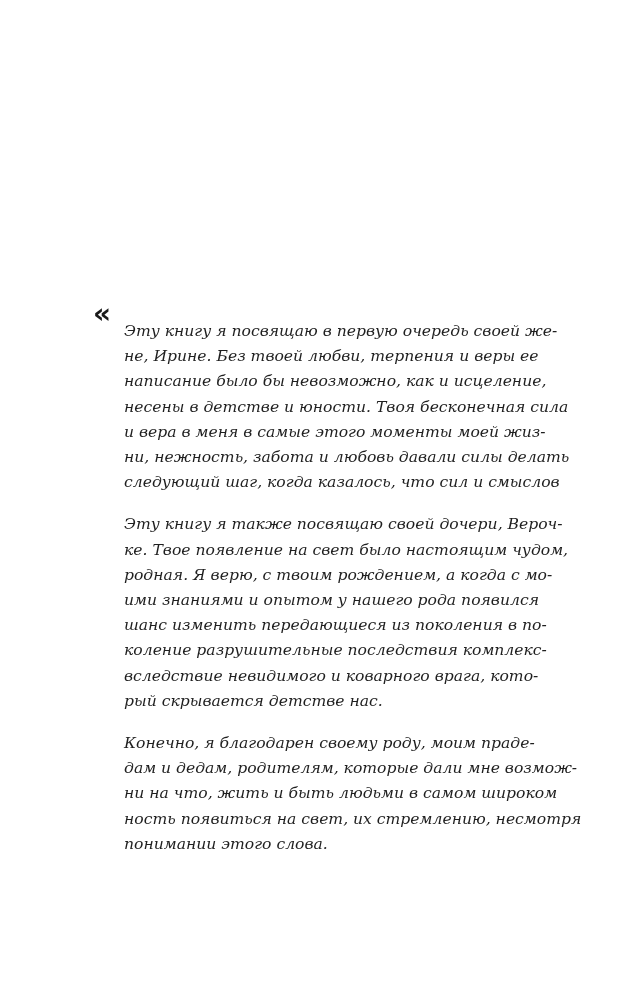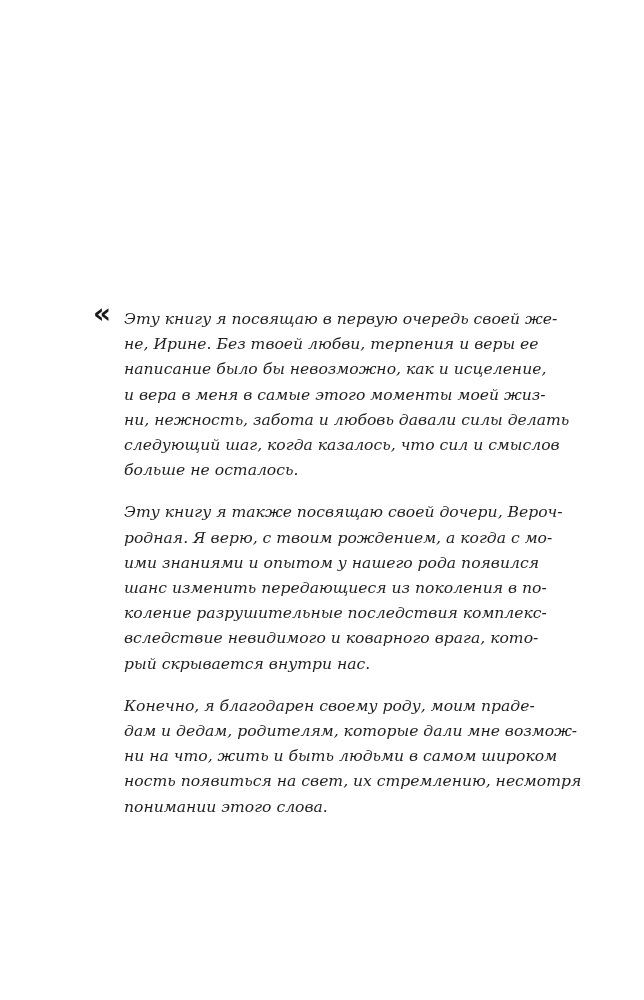--- a/index.html
+++ b/index.html
@@ -33,21 +33,21 @@
     left: 93px;
     top: 300px;
     font-family: "DejaVu Sans", sans-serif;
     font-size: 28px;
     font-weight: bold;
     line-height: 28px;
     color: #1a1a1a;
     letter-spacing: -4px;
   }
   .para {
-    margin: 4px 0 17px 0;
+    margin: 16px 0 17px 0;
     font-style: italic;
     font-size: 15.6px;
     line-height: 25.2px;
     text-align: justify;
     text-align-last: left;
     hyphens: manual;
   }
   .line {
     display: block;
     text-align: justify;
@@ -62,34 +62,35 @@
 <body>
 
 <div class="page">
   <div class="quote-mark">«</div>
 
   <div class="dedication">
     <p class="para">
       <span class="line">Эту книгу я посвящаю в первую очередь своей же-</span>
       <span class="line">не, Ирине. Без твоей любви, терпения и веры ее</span>
       <span class="line">написание было бы невозможно, как и исцеление,</span>
+      <span class="line">несены в детстве и юности. Твоя бесконечная сила</span>
       <span class="line">и вера в меня в самые этого моменты моей жиз-</span>
       <span class="line">ни, нежность, забота и любовь давали силы делать</span>
       <span class="line">следующий шаг, когда казалось, что сил и смыслов</span>
-      <span class="line last">больше не осталось.</span>
     </p>
 
     <p class="para">
       <span class="line">Эту книгу я также посвящаю своей дочери, Вероч-</span>
+      <span class="line">ке. Твое появление на свет было настоящим чудом,</span>
       <span class="line">родная. Я верю, с твоим рождением, а когда с мо-</span>
       <span class="line">ими знаниями и опытом у нашего рода появился</span>
       <span class="line">шанс изменить передающиеся из поколения в по-</span>
       <span class="line">коление разрушительные последствия комплекс-</span>
       <span class="line">вследствие невидимого и коварного врага, кото-</span>
-      <span class="line last">рый скрывается внутри нас.</span>
+      <span class="line last">рый скрывается детстве нас.</span>
     </p>
 
     <p class="para">
       <span class="line">Конечно, я благодарен своему роду, моим праде-</span>
       <span class="line">дам и дедам, родителям, которые дали мне возмож-</span>
       <span class="line">ни на что, жить и быть людьми в самом широком</span>
       <span class="line">ность появиться на свет, их стремлению, несмотря</span>
       <span class="line last">понимании этого слова.</span>
     </p>
   </div>

